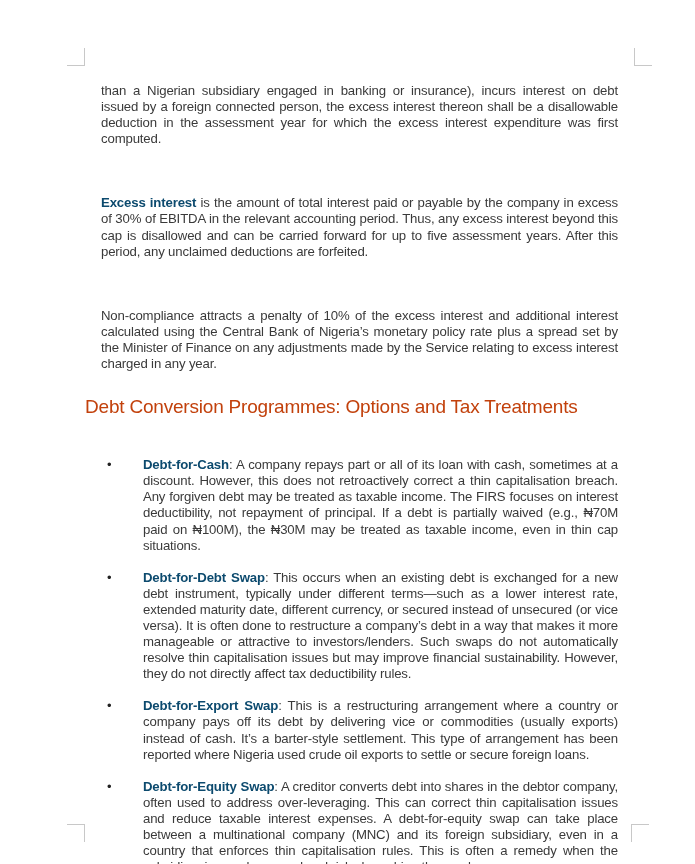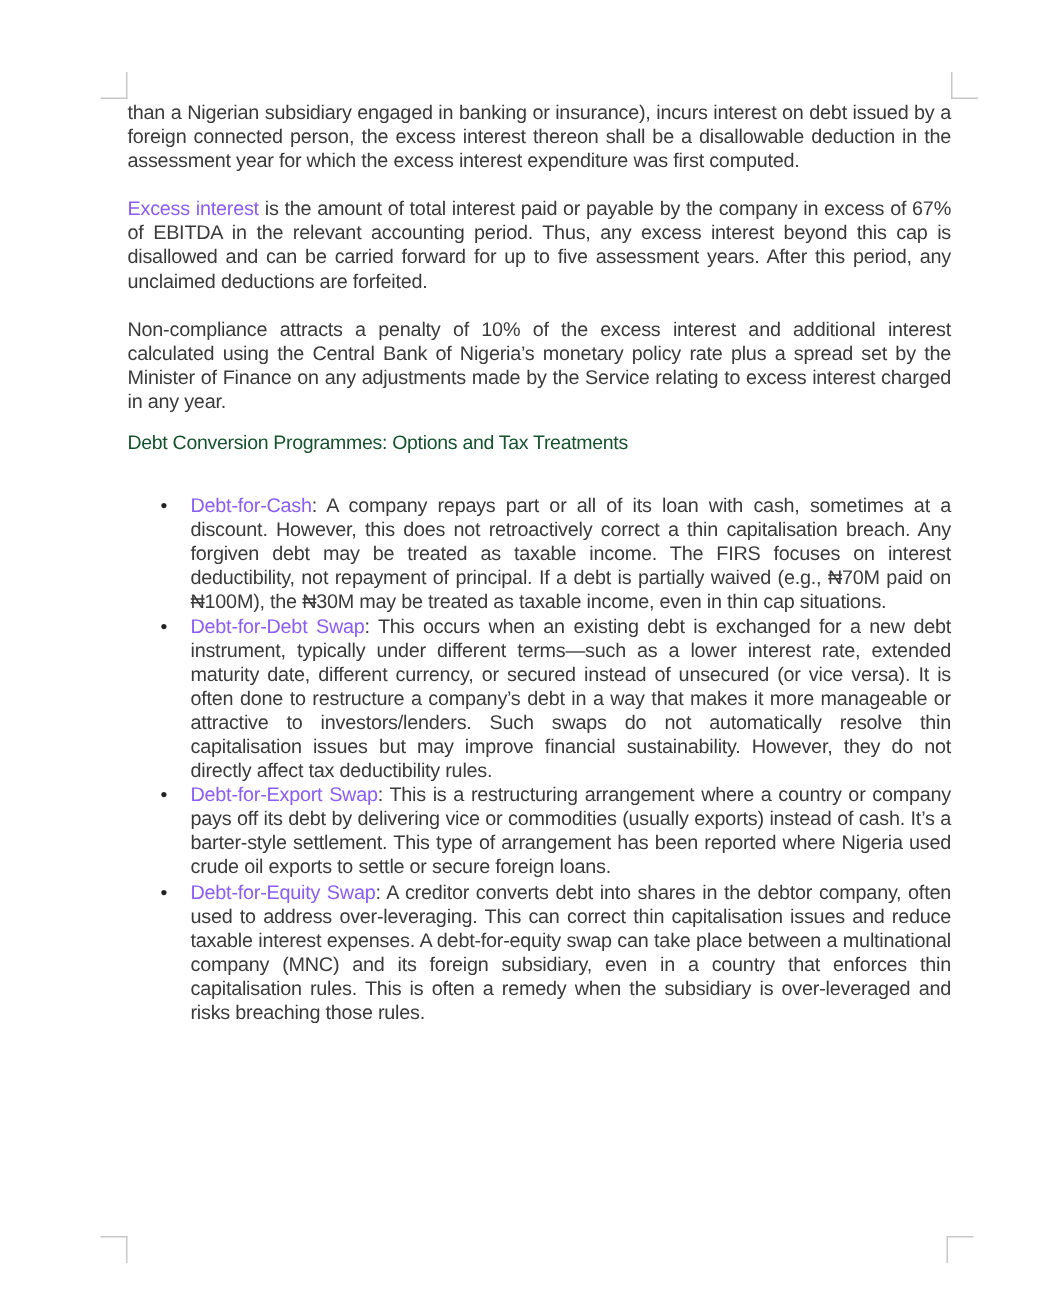--- a/index.html
+++ b/index.html
@@ -4,41 +4,41 @@
 <style>
   html, body { margin:0; padding:0; background:#ffffff; }
   body { width:695px; height:864px; position:relative; overflow:hidden;
          font-family:"Liberation Sans", sans-serif; color:#3a3a3a; }
   .corner { position:absolute; width:17px; height:17px; border-color:#c8c8c8; border-style:solid; border-width:0; }
   .c-tl { left:67px; top:48px; border-right-width:1px; border-bottom-width:1px; }
   .c-tr { left:634px; top:48px; border-left-width:1px; border-bottom-width:1px; }
   .c-bl { left:67px; top:824px; border-right-width:1px; border-top-width:1px; }
   .c-br { left:631px; top:824px; border-left-width:1px; border-top-width:1px; }
   .page { position:absolute; left:85px; top:67px; width:549px; }
-  p { margin:0; font-size:13.2px; line-height:16.1px; text-align:justify; letter-spacing:-0.15px; }
+  p { margin:16px; font-size:13.2px; line-height:16.1px; text-align:justify; letter-spacing:-0.15px; }
   p.last-left { text-align-last:left; }
   .gap { height:16px; }
-  h2 { margin:0; font-size:13px; font-weight:normal; color:#14532d; line-height:20px; letter-spacing:-0.2px; }
-  b { font-weight:normal; color:#8b5cf6; }
+  h2 { margin:0; font-size:19px; font-weight:normal; color:#c2410c; line-height:20px; letter-spacing:-0.2px; }
+  b { font-weight:bold; color:#0c4a6e; }
   ul { margin:0; padding:0; list-style:none; }
   li { position:relative; padding-left:42px; }
   li .bullet { position:absolute; left:22px; top:0; font-size:13px; line-height:16.1px; color:#222; }
 </style>
 </head>
 <body>
 
 <div class="corner c-tl"></div>
 <div class="corner c-tr"></div>
 <div class="corner c-bl"></div>
 <div class="corner c-br"></div>
 
 <div class="page">
   <p class="last-left">than a Nigerian subsidiary engaged in banking or insurance), incurs interest on debt issued by a foreign connected person, the excess interest thereon shall be a disallowable deduction in the assessment year for which the excess interest expenditure was first computed.</p>
   <div class="gap"></div>
-  <p class="last-left"><b>Excess interest</b><span> is the amount of total interest paid or payable by the company in excess of 67% of EBITDA in the relevant accounting period. Thus, any excess interest beyond this cap is disallowed and can be carried forward for up to five assessment years. After this period, any unclaimed deductions are forfeited.</span></p>
+  <p class="last-left"><b>Excess interest</b><span> is the amount of total interest paid or payable by the company in excess of 30% of EBITDA in the relevant accounting period. Thus, any excess interest beyond this cap is disallowed and can be carried forward for up to five assessment years. After this period, any unclaimed deductions are forfeited.</span></p>
   <div class="gap"></div>
   <p class="last-left">Non-compliance attracts a penalty of 10% of the excess interest and additional interest calculated using the Central Bank of Nigeria’s monetary policy rate plus a spread set by the Minister of Finance on any adjustments made by the Service relating to excess interest charged in any year.</p>
   <div style="height:9px"></div>
   <h2>Debt Conversion Programmes: Options and Tax Treatments</h2>
   <div style="height:12px"></div>
   <div style="height:12px"></div>
   <ul>
     <li>
       <span class="bullet">•</span>
       <p class="last-left"><b>Debt-for-Cash</b><span>: A company repays part or all of its loan with cash, sometimes at a discount. However, this does not retroactively correct a thin capitalisation breach. Any forgiven debt may be treated as taxable income. The FIRS focuses on interest deductibility, not repayment of principal. If a debt is partially waived (e.g., ₦70M paid on ₦100M), the ₦30M may be treated as taxable income, even in thin cap situations.</span></p>

